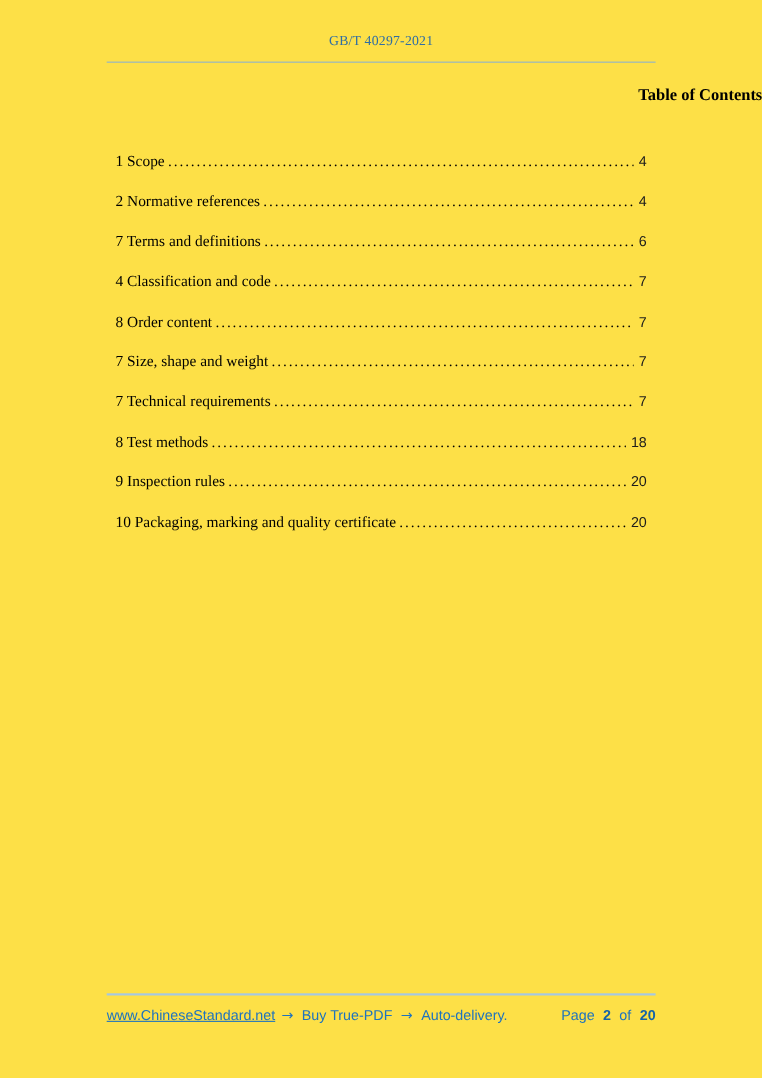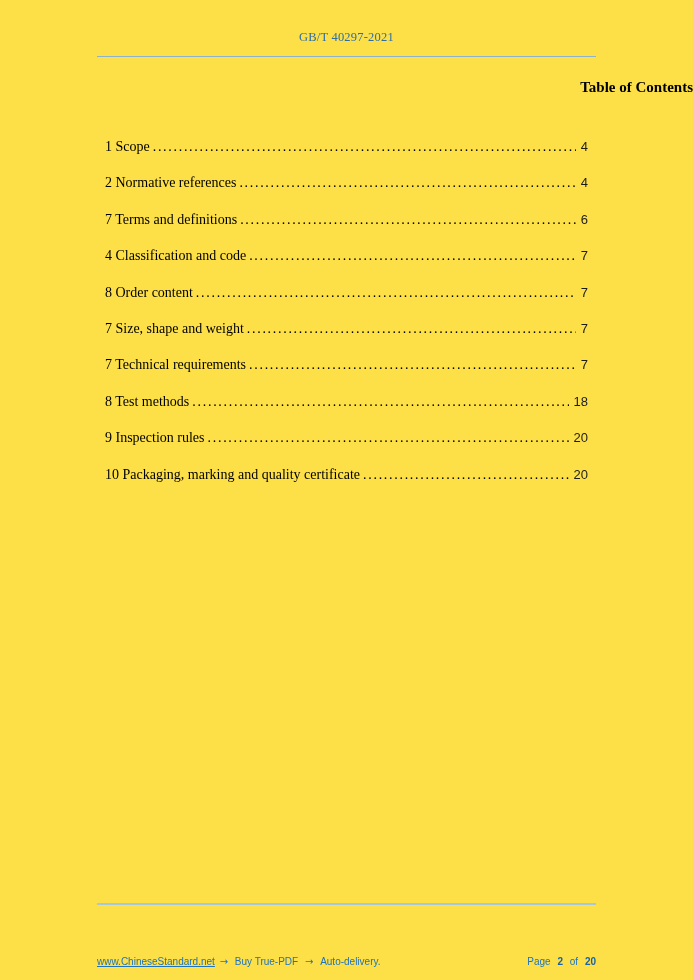--- a/index.html
+++ b/index.html
@@ -101,32 +101,32 @@
   }
   .footer {
     position: absolute;
     top: 915px;
     left: 97px;
     width: 499px;
     display: flex;
     justify-content: space-between;
     align-items: baseline;
     font-family: "Liberation Sans", sans-serif;
-    font-size: 10px;
+    font-size: 13px;
     color: #1e73be;
   }
   .footer-left { white-space: nowrap; }
   .footer-left > span { margin: 0 2px; }
   .footer-link {
     color: #1e73be;
     text-decoration: underline;
     cursor: pointer;
   }
   .arrow { font-family: "DejaVu Sans", sans-serif; }
-  .footer-right { white-space: nowrap; margin-top: 41px; }
+  .footer-right { white-space: nowrap; }
   .footer-right span { margin-left: 4px; }
   .pg-num {
     font-weight: bold;
     color: #1563a8;
   }
 </style>
 </head>
 <body>
 
 <div class="page">

